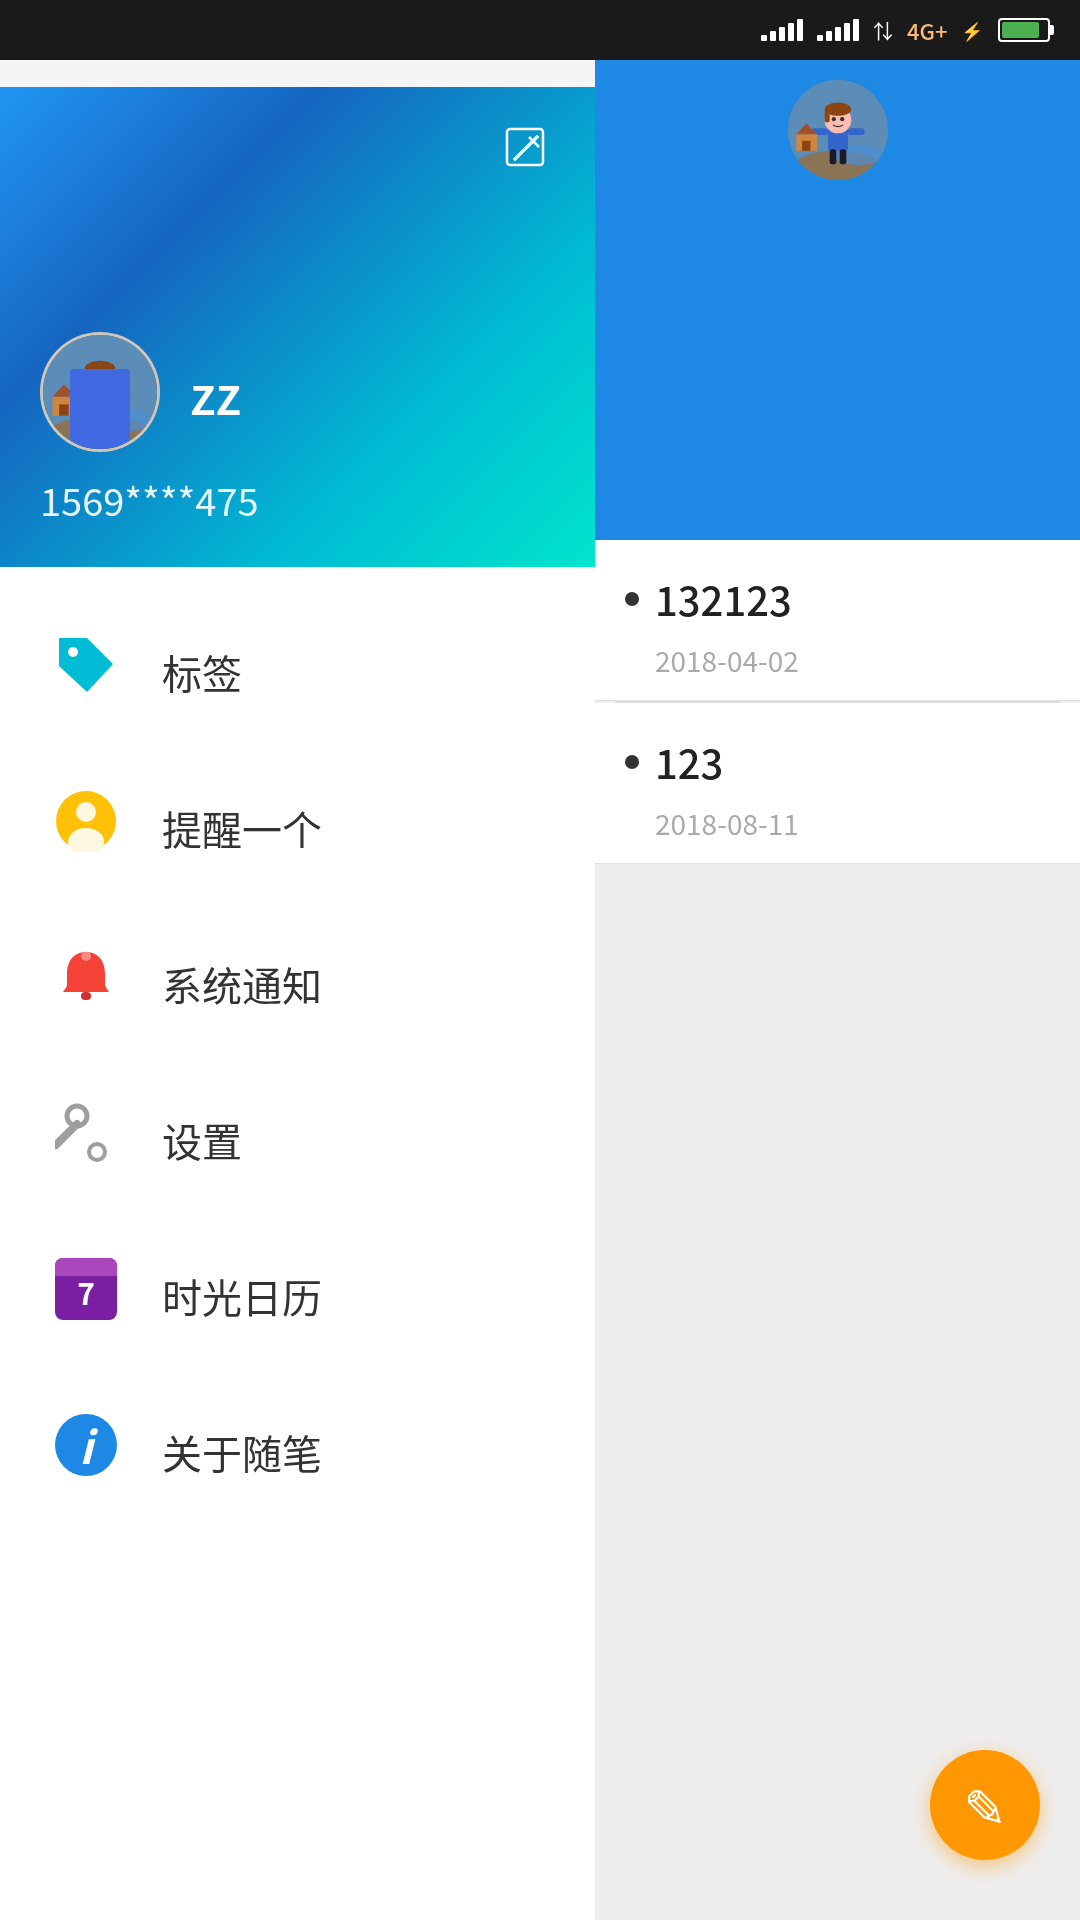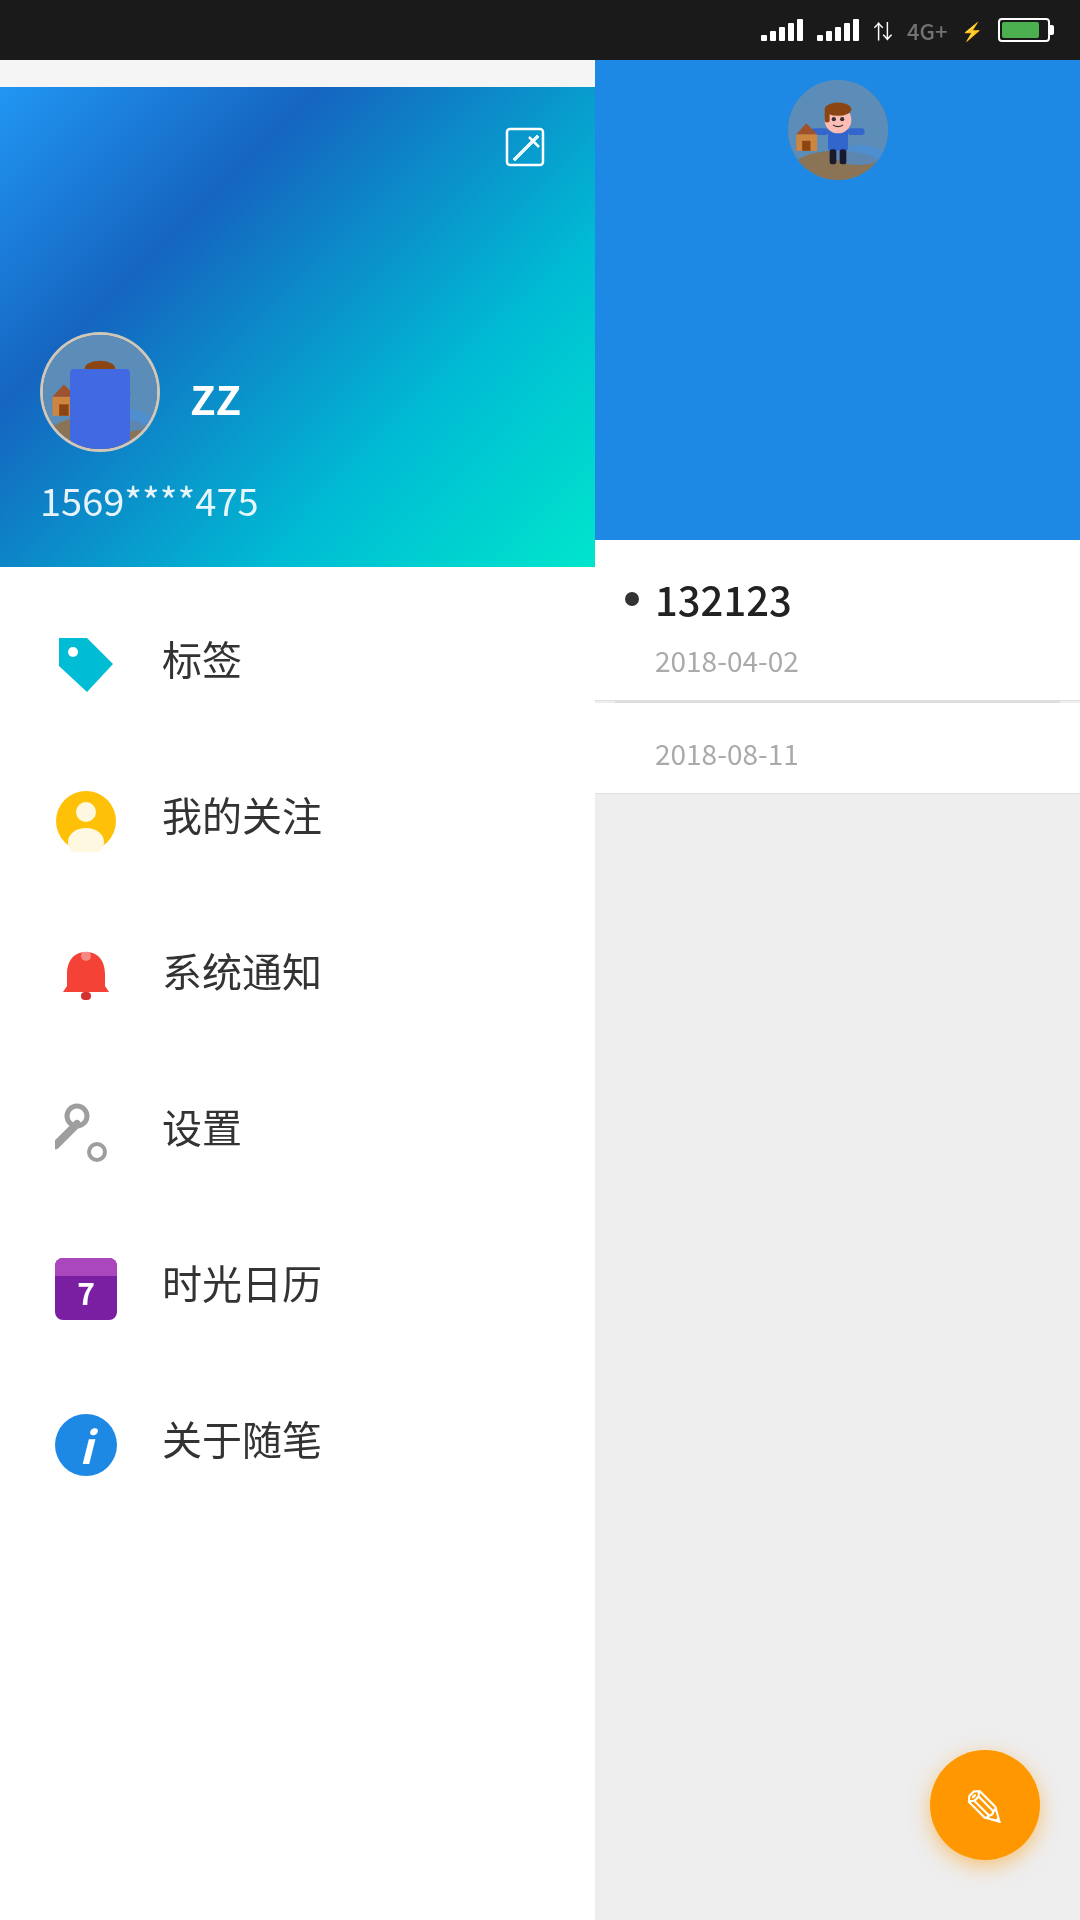--- a/index.html
+++ b/index.html
@@ -18,21 +18,21 @@
     }
     .status-bar-icons {
       display: flex;
       align-items: center;
       gap: 14px;
       color: white;
       font-size: 24px;
     }
     .signal-bars { display: flex; align-items: flex-end; gap: 3px; }
     .signal-bar { background: white; width: 6px; border-radius: 1px; }
-    .network-text { color: #737373; font-size: 22px; font-weight: 500; }
+    .network-text { color: #fdba74; font-size: 22px; font-weight: 500; }
     .battery-icon {
       width: 52px; height: 24px;
       border: 2px solid white;
       border-radius: 4px;
       position: relative;
       display: flex;
       align-items: center;
       padding: 2px;
     }
     .battery-icon::after {
@@ -153,21 +153,21 @@
     }
 
     
     .menu-list {
       flex: 1;
       background: white;
       padding-top: 20px;
     }
     .menu-item {
       display: flex;
-      align-items: flex-start;
+      align-items: flex-end;
       padding: 42px 50px;
       cursor: pointer;
       gap: 40px;
     }
     .menu-icon-wrap {
       width: 72px;
       height: 72px;
       display: flex;
       align-items: center;
       justify-content: center;
@@ -431,21 +431,21 @@
       </div>
 
       <div class="menu-item">
         <div class="menu-icon-wrap">
           <svg class="person-icon-svg" viewBox="0 0 62 62">
             <circle cx="31" cy="31" r="30" fill="#FFC107"></circle>
             <circle cx="31" cy="22" r="10" fill="#FFF8E1"></circle>
             <ellipse cx="31" cy="52" rx="18" ry="14" fill="#FFF8E1"></ellipse>
           </svg>
         </div>
-        <span class="menu-label">我的关注</span>
+        <span class="menu-label">提醒一个</span>
       </div>
 
 
       <div class="menu-item">
         <div class="menu-icon-wrap">
           <svg width="62" height="62" viewBox="0 0 62 62">
             <path d="M31 6 C18 6 12 16 12 28 L12 40 L8 46 L54 46 L50 40 L50 28 C50 16 44 6 31 6Z" fill="#F44336"></path>
             <rect x="26" y="46" width="10" height="8" rx="4" fill="#D32F2F"></rect>
             <ellipse cx="31" cy="10" rx="5" ry="5" fill="#FFCDD2" opacity="0.5"></ellipse>
           </svg>
@@ -520,20 +520,24 @@
         </div>
         <div class="note-date">2018-04-02</div>
       </div>
 
       <div class="note-divider"></div>
 
 
       <div class="note-divider"></div>
 
       <div class="note-item">
+        <div class="note-title-row">
+          <div class="note-dot"></div>
+          <span class="note-title">123</span>
+        </div>
         <div class="note-date">2018-08-11</div>
       </div>
 
     </div>
 
     <div class="fab-button">
       <span class="fab-icon">✎</span>
     </div>
 
   </div>

